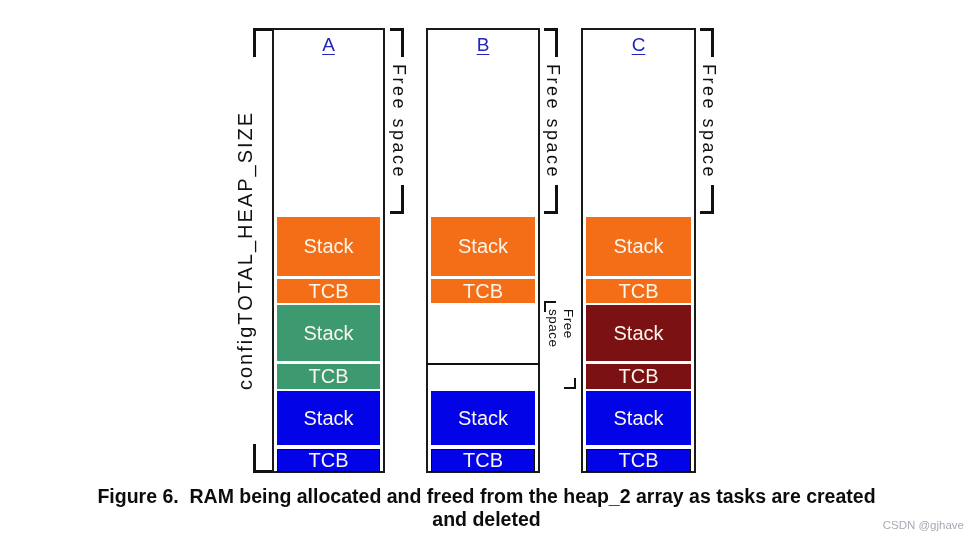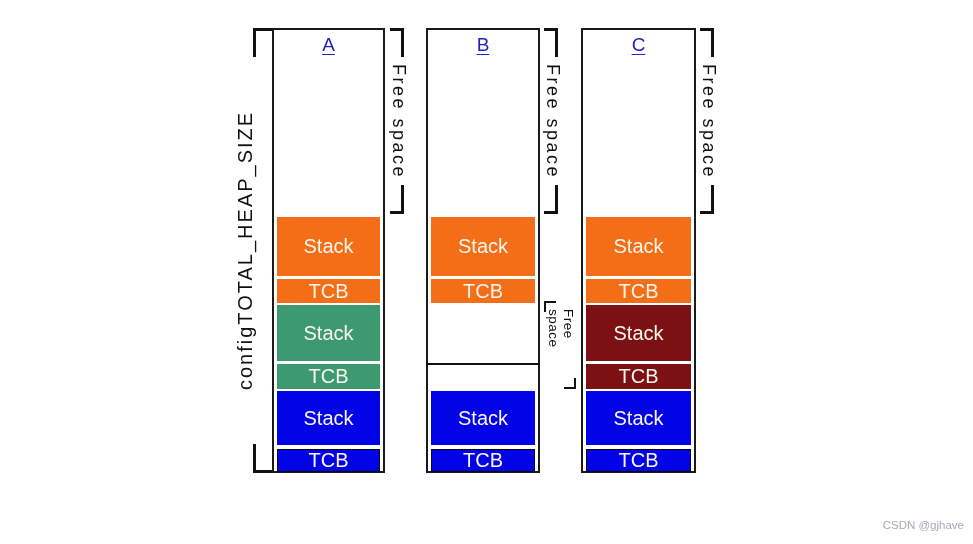--- a/index.html
+++ b/index.html
@@ -119,16 +119,20 @@
     <div class="fsText">Free space</div>
     <div class="fsTickBottom"></div>
   </div>
 
   <div class="midFs">
     <div class="midTickTop"></div>
     <div class="midText">Free space</div>
     <div class="midTickBottom"></div>
   </div>
 
+  <div class="caption">
+    <div>Figure 6.  RAM being allocated and freed from the heap_2 array as tasks are created</div>
+    <div>and deleted</div>
+  </div>
 
   <div class="watermark" style="color: rgb(169, 169, 181);">CSDN @gjhave</div>
 
 </div>
 
 </body></html>

